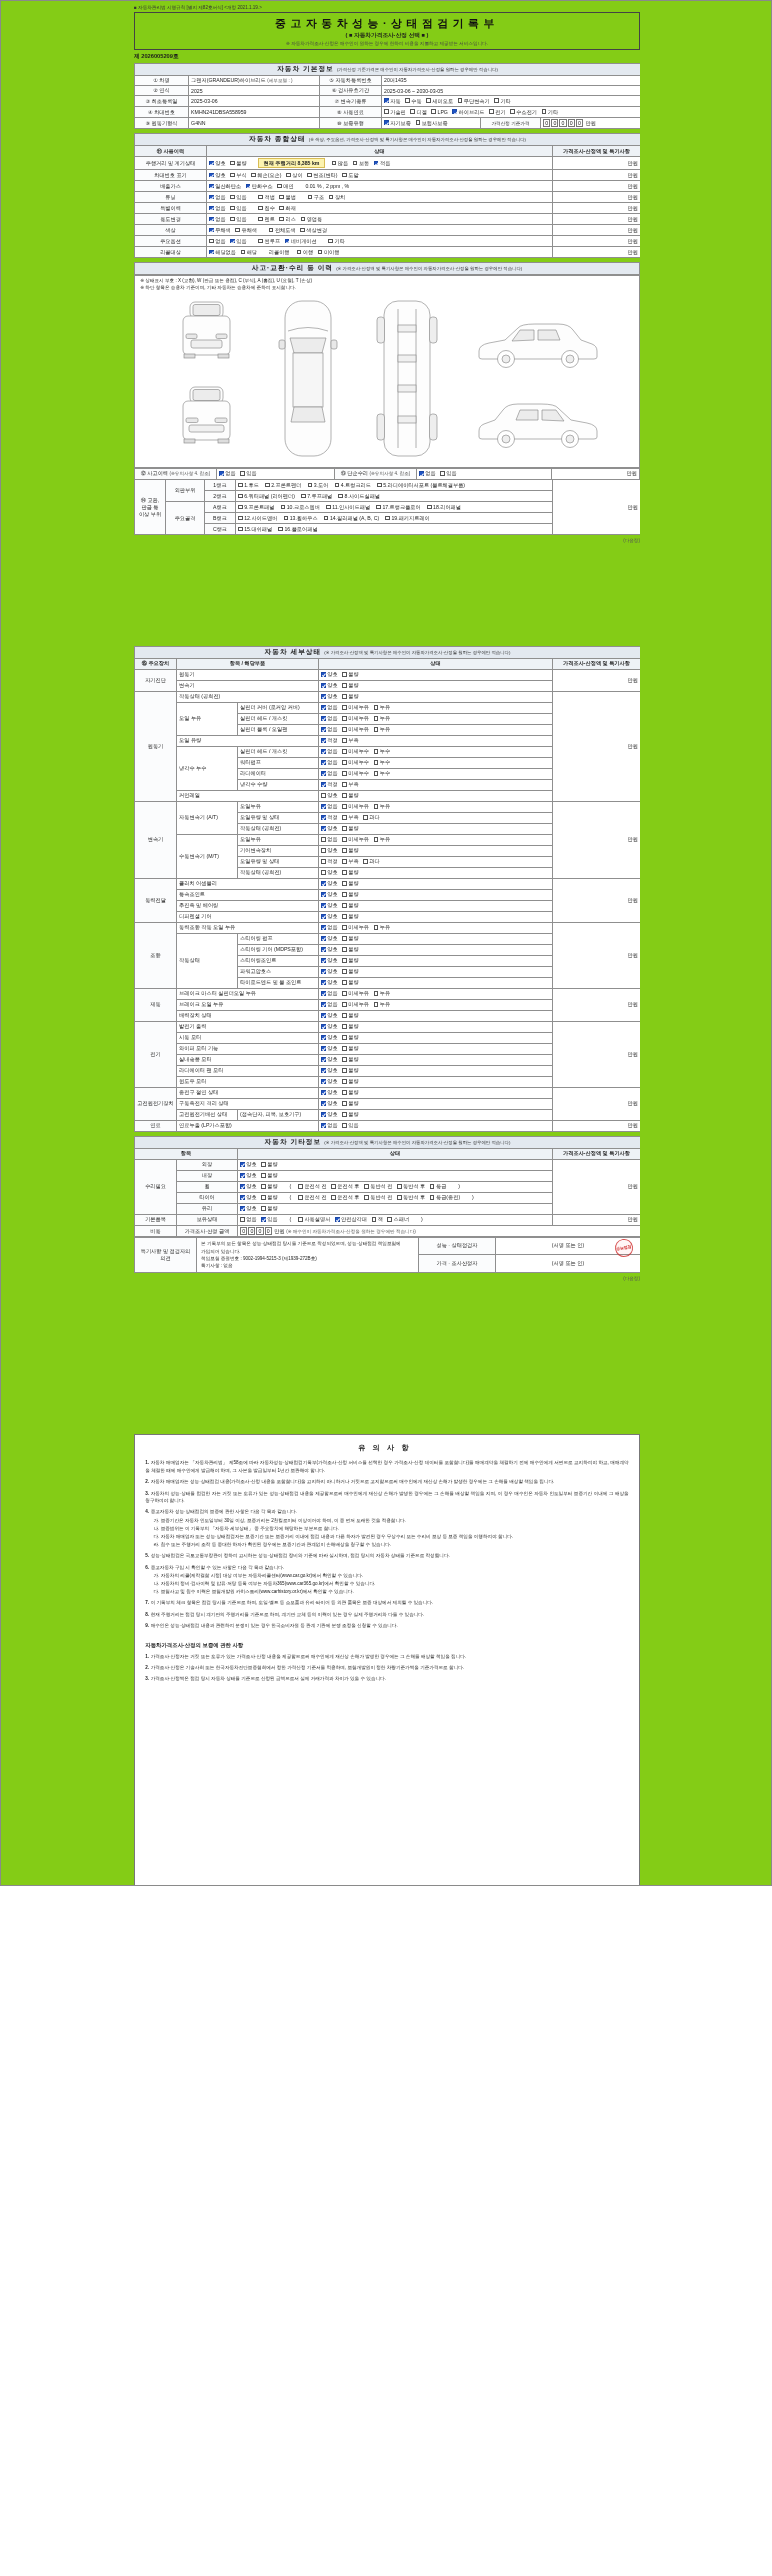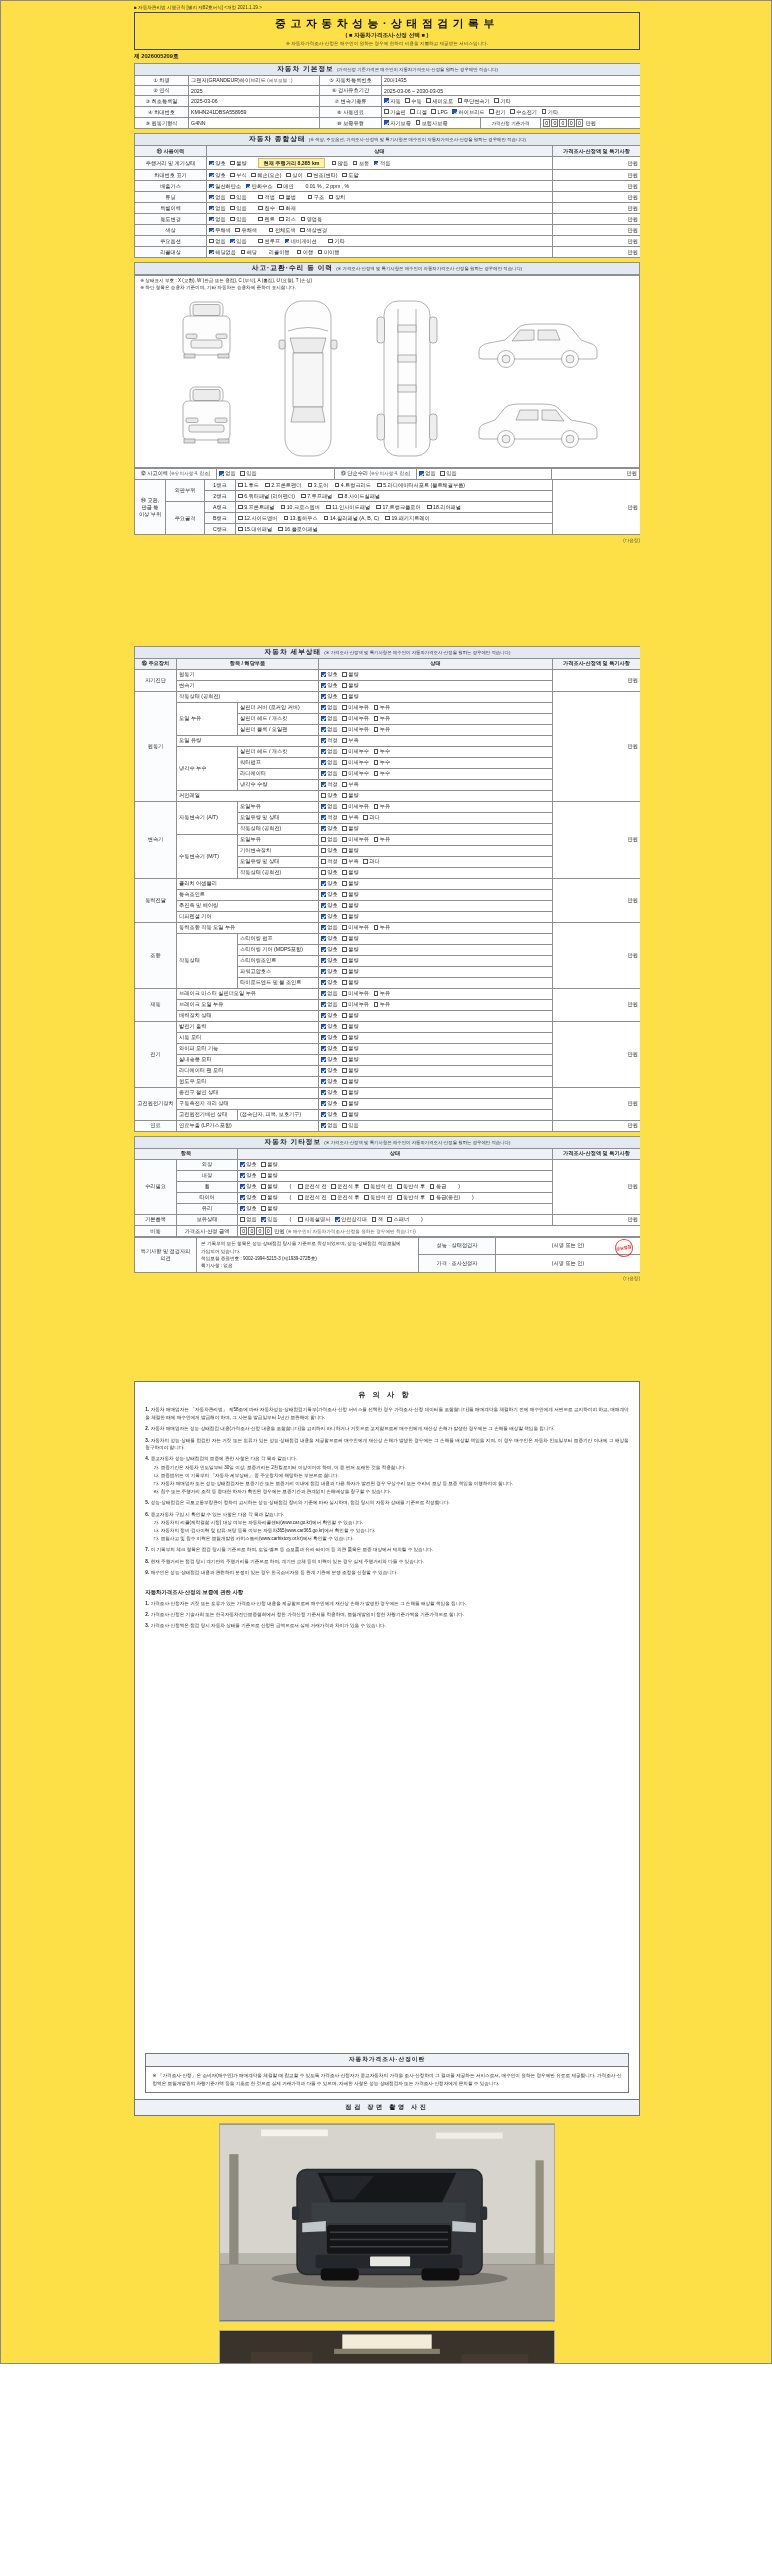--- a/index.html
+++ b/index.html
@@ -1,21 +1,21 @@
 <!DOCTYPE html>
 <html style="font-size:8.2px"><head>
 <meta charset="utf-8">
 <style>
 *{margin:0;padding:0;box-sizing:border-box}
 body{width:773px;height:2576px;font-family:"Liberation Sans","DejaVu Sans",sans-serif;background:#fff;color:#1c1c1c}
-.sheet{position:relative;width:772px;height:2364px;background:#fde047;border:0.5px solid #8a8a8a;overflow:hidden}
+.sheet{position:relative;width:772px;height:1886px;background:#84cc16;border:0.5px solid #8a8a8a;overflow:hidden}
 .page{position:absolute;left:133px;width:506px;overflow:hidden}
 .p1{top:4.1px;height:637px}
 .p2{top:645px;height:719px}
-.p3{top:1380px;height:727px}
+.p3{top:1433px;height:727px}
 .p4{top:2098px;height:473px}
 .meta-line{font-size:4.6px;color:#333;margin-bottom:2.1px}
 .title-box{border:1px solid #444;padding:3.6px 4.1px 2.6px;text-align:center}
 .title-box h1{font-size:10.8px;letter-spacing:4.6px;font-weight:bold;color:#111}
 .subtitle{font-size:5.7px;font-weight:bold;margin-top:1.5px}
 .title-note{font-size:4.6px;color:#444;margin-top:1px}
 .doc-no{font-size:5.7px;font-weight:bold;margin:3.6px 0 2.1px}
 table.tbl{border-collapse:collapse;width:100%;table-layout:fixed;margin-top:-0.5px;background:#fff}
 .tbl td{border:0.5px solid #8f8f8f;font-size:5.2px;padding:1px 2.1px;vertical-align:middle;word-break:keep-all}
 .sec-title{background:#e3e9f0;text-align:center;padding:2.1px 1px}

